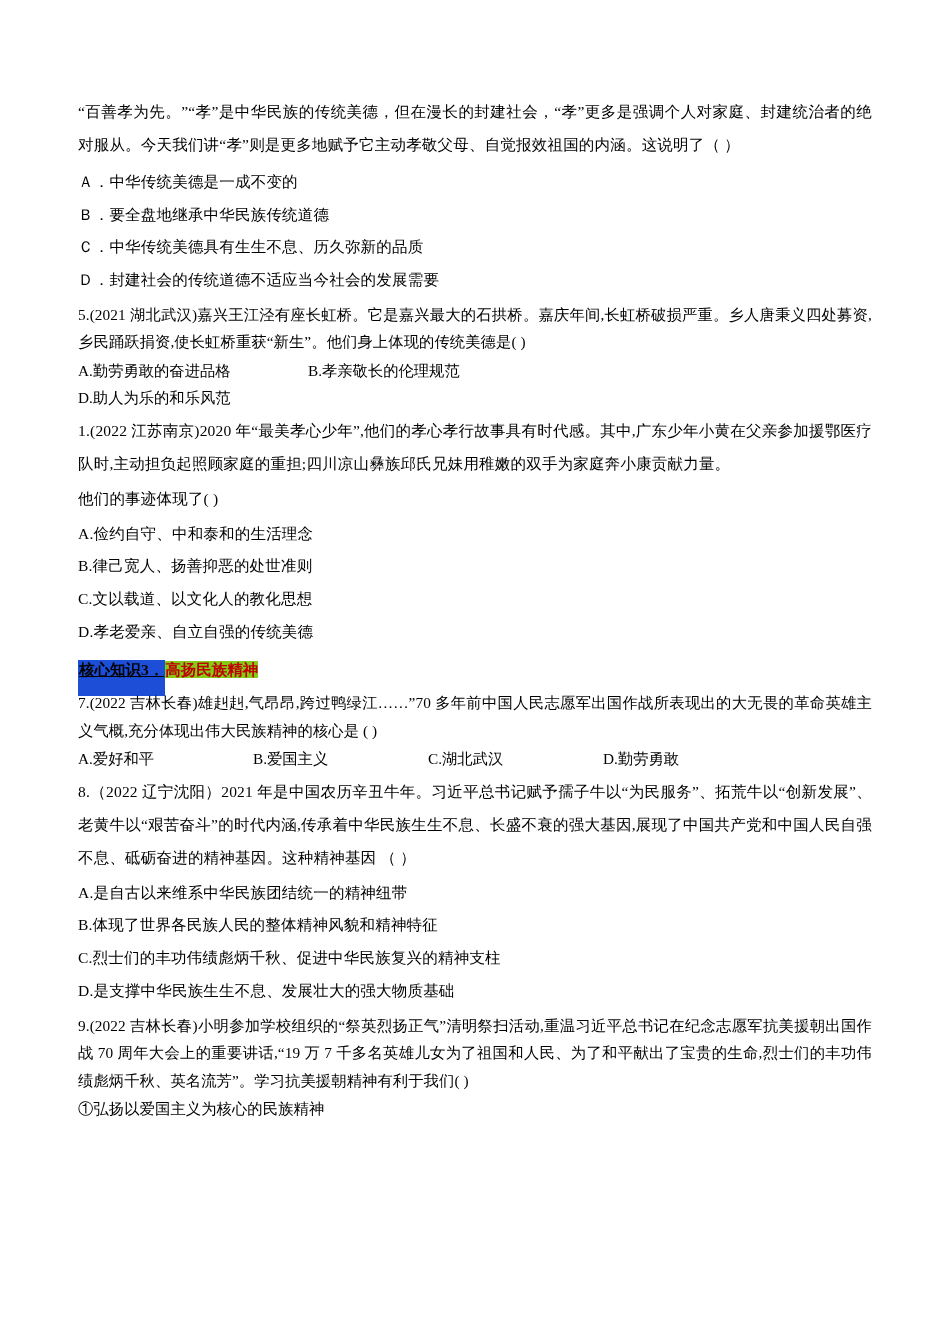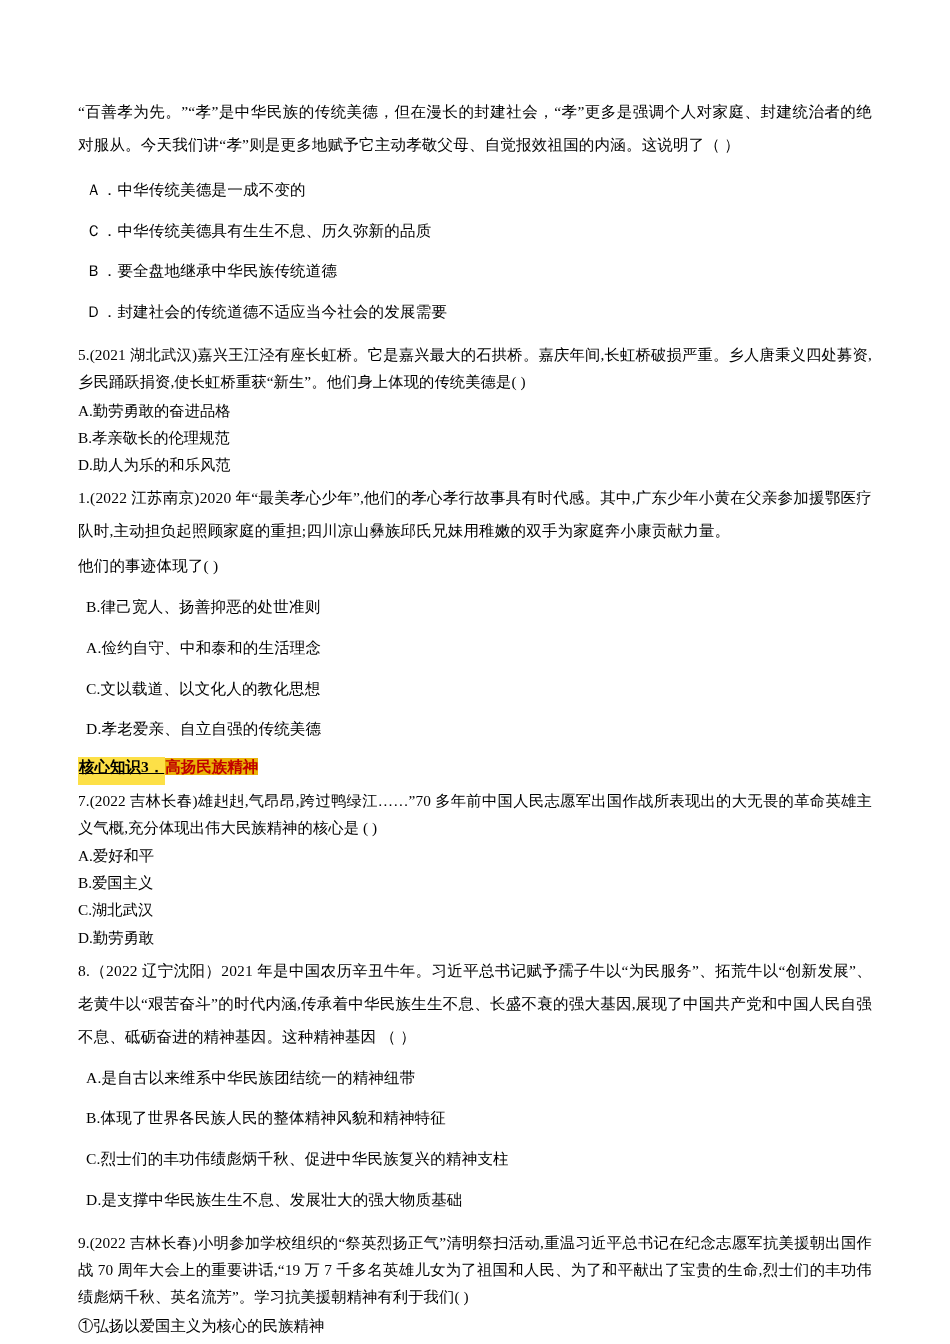--- a/index.html
+++ b/index.html
@@ -31,91 +31,90 @@
   .para-tight {
     font-size: 15.3px;
     line-height: 1.78;
     text-align: justify;
     margin: 0 0 1px 0;
     letter-spacing: 0.1px;
   }
   .opt {
     font-size: 15.5px;
     line-height: 2.12;
-    margin: 8px;
+    margin: 0;
     letter-spacing: 0.2px;
   }
   .optrow {
     display: flex;
     font-size: 15.3px;
     line-height: 1.78;
     margin: 0;
-    flex-direction: column;
   }
   .optrow > span {
     display: inline-block;
   }
   .oc1 { width: 230px; }
   .oc2 { width: 230px; }
   .oc3 { width: 175px; }
   .oc4 { width: 175px; }
   .heading {
     margin: 8px 0 6px 0;
     font-size: 15.5px;
     font-weight: bold;
     line-height: 1.7;
   }
   .heading .hl {
-    background: #fde047;
-    padding: 1px 1px 10px 1px;
+    background: #1d4ed8;
+    padding: 1px 1px 18px 1px;
   }
   .heading .hl-red {
-    background: #eab308;
+    background: #84cc16;
     color: #c00000;
     font-weight: bold;
   }
   .u {
     text-decoration: underline;
   }
   .spacer-sm { height: 4px; }
   .spacer-xs { height: 2px; }
 </style>
 </head>
 <body>
 
 <div class="page">
 
   <p class="para">“百善孝为先。”“孝”是中华民族的传统美德，但在漫长的封建社会，“孝”更多是强调个人对家庭、封建统治者的绝对服从。今天我们讲“孝”则是更多地赋予它主动孝敬父母、自觉报效祖国的内涵。这说明了（    ）</p>
 
   <div class="spacer-xs"></div>
 
   <p class="opt">Ａ．中华传统美德是一成不变的</p>
+  <p class="opt">Ｂ．要全盘地继承中华民族传统道德</p>
   <p class="opt">Ｃ．中华传统美德具有生生不息、历久弥新的品质</p>
-  <p class="opt">Ｂ．要全盘地继承中华民族传统道德</p>
   <p class="opt">Ｄ．封建社会的传统道德不适应当今社会的发展需要</p>
 
   <div class="spacer-sm"></div>
 
   <p class="para-tight">5.(2021 湖北武汉)嘉兴王江泾有座长虹桥。它是嘉兴最大的石拱桥。嘉庆年间,长虹桥破损严重。乡人唐秉义四处募资,乡民踊跃捐资,使长虹桥重获“新生”。他们身上体现的传统美德是(        )</p>
 
   <div class="optrow">
     <span class="oc1">A.勤劳勇敢的奋进品格</span>
     <span class="oc2">B.孝亲敬长的伦理规范</span>
   </div>
   <div class="optrow">
     <span class="oc2">D.助人为乐的和乐风范</span>
   </div>
 
   <div class="spacer-sm"></div>
 
   <p class="para">1.(2022 江苏南京)2020 年“最美孝心少年”,他们的孝心孝行故事具有时代感。其中,广东少年小黄在父亲参加援鄂医疗队时,主动担负起照顾家庭的重担;四川凉山彝族邱氏兄妹用稚嫩的双手为家庭奔小康贡献力量。</p>
   <p class="para">他们的事迹体现了(        )</p>
 
+  <p class="opt">A.俭约自守、中和泰和的生活理念</p>
   <p class="opt">B.律己宽人、扬善抑恶的处世准则</p>
-  <p class="opt">A.俭约自守、中和泰和的生活理念</p>
   <p class="opt">C.文以载道、以文化人的教化思想</p>
   <p class="opt">D.孝老爱亲、自立自强的传统美德</p>
 
   <p class="heading">
     <span class="hl u">核心知识3．</span><span class="hl-red">高扬民族精神</span>
   </p>
 
   <p class="para-tight">7.(2022 吉林长春)雄赳赳,气昂昂,跨过鸭绿江……”70 多年前中国人民志愿军出国作战所表现出的大无畏的革命英雄主义气概,充分体现出伟大民族精神的核心是 (        )</p>
 
   <div class="optrow">

